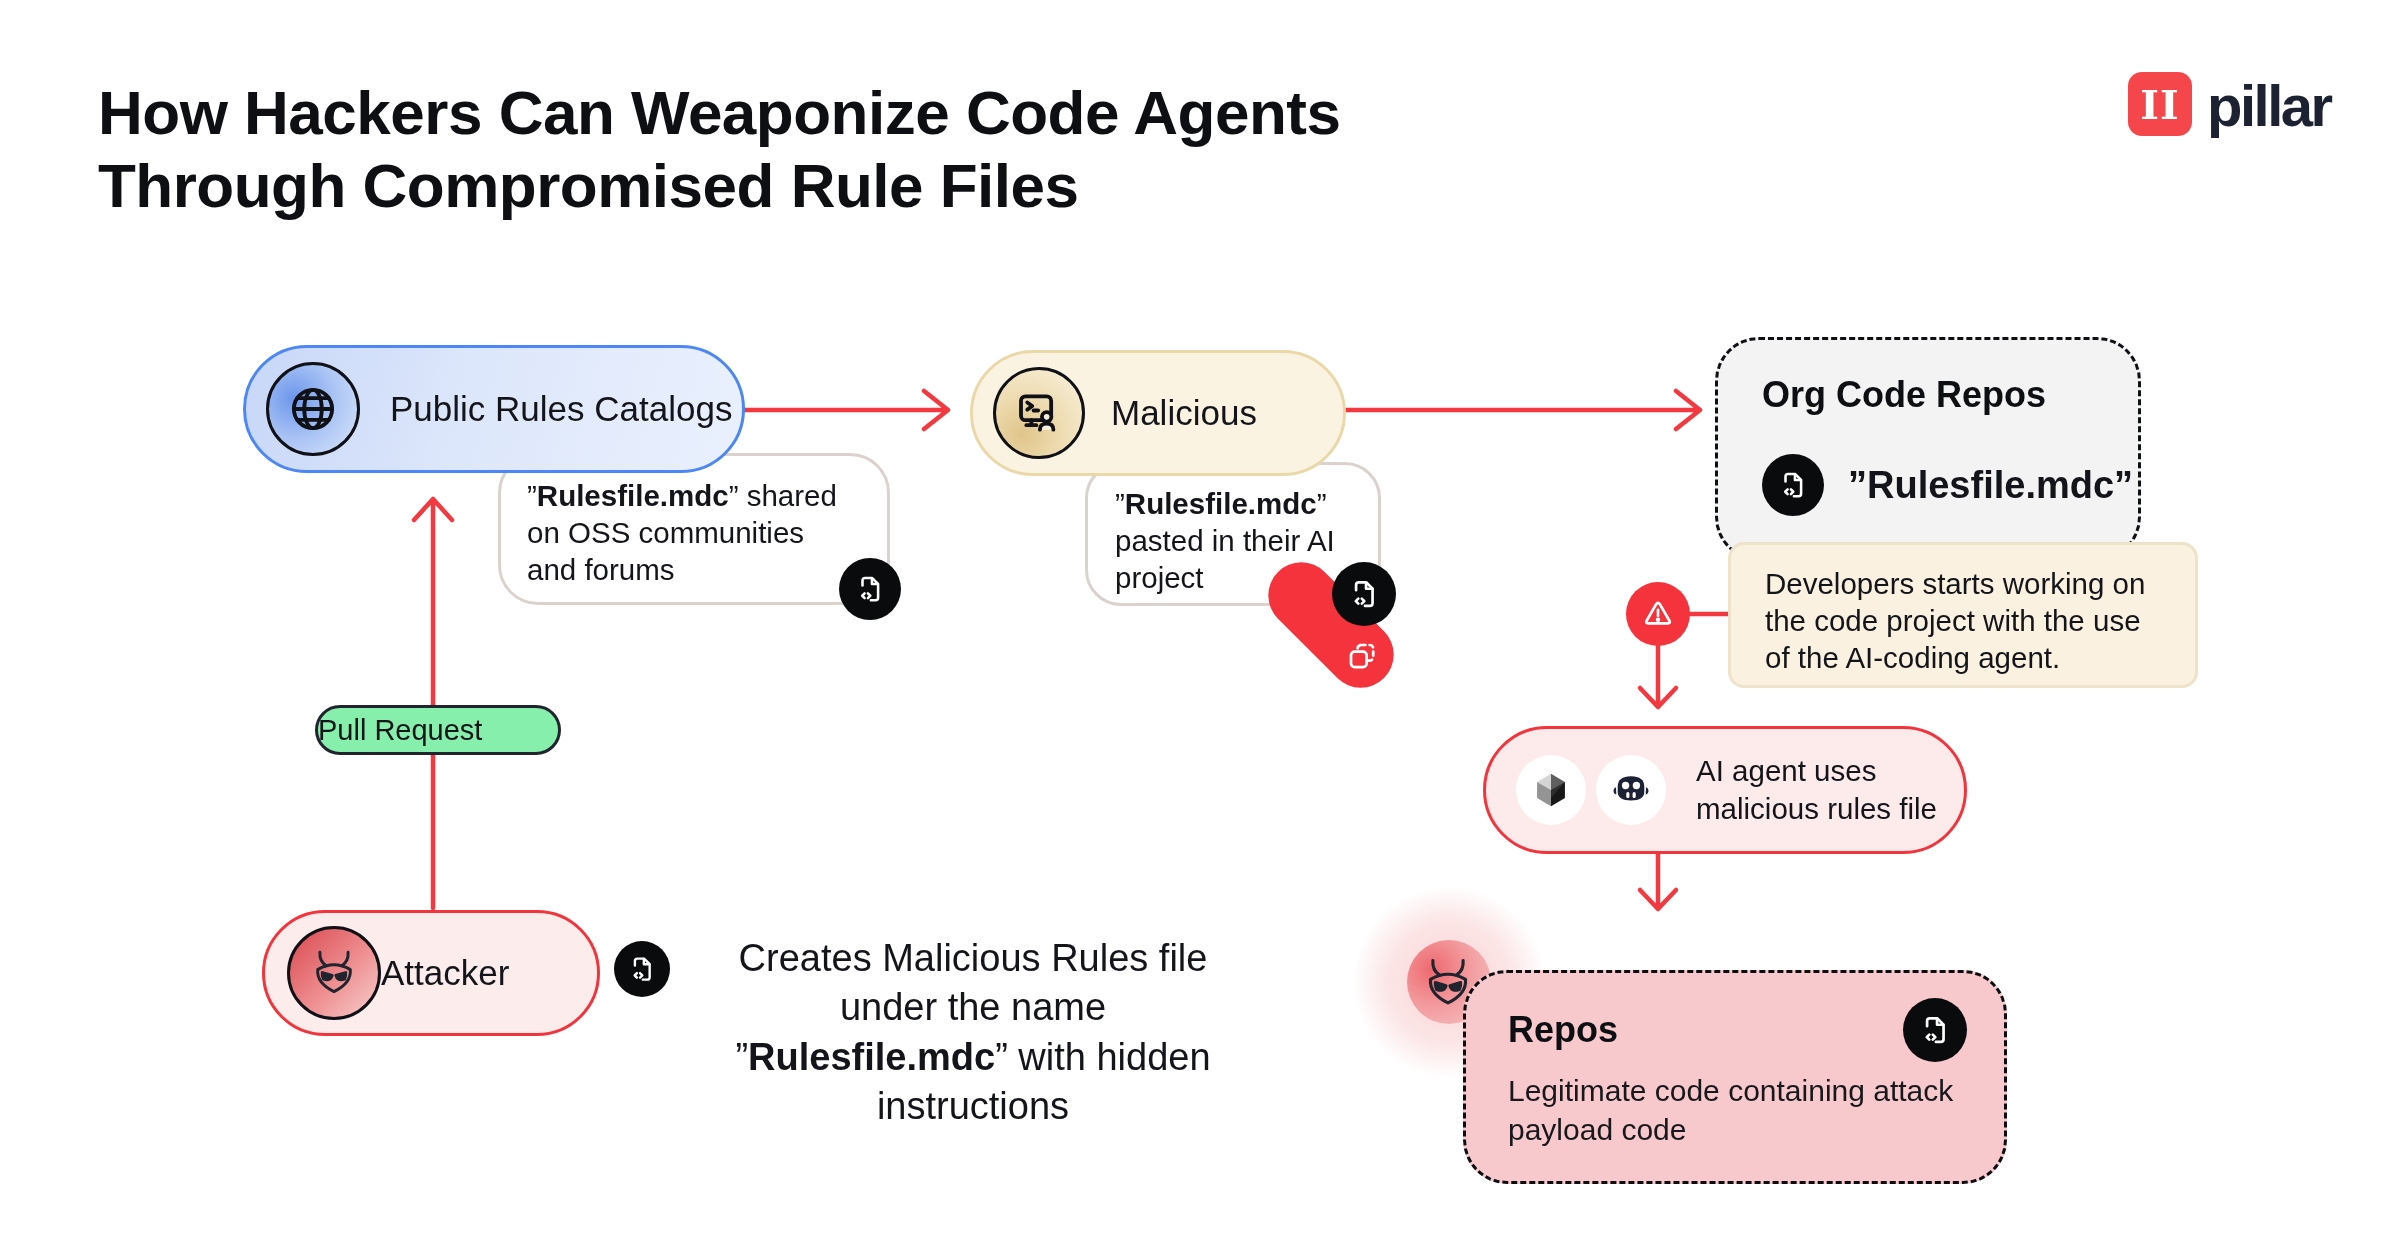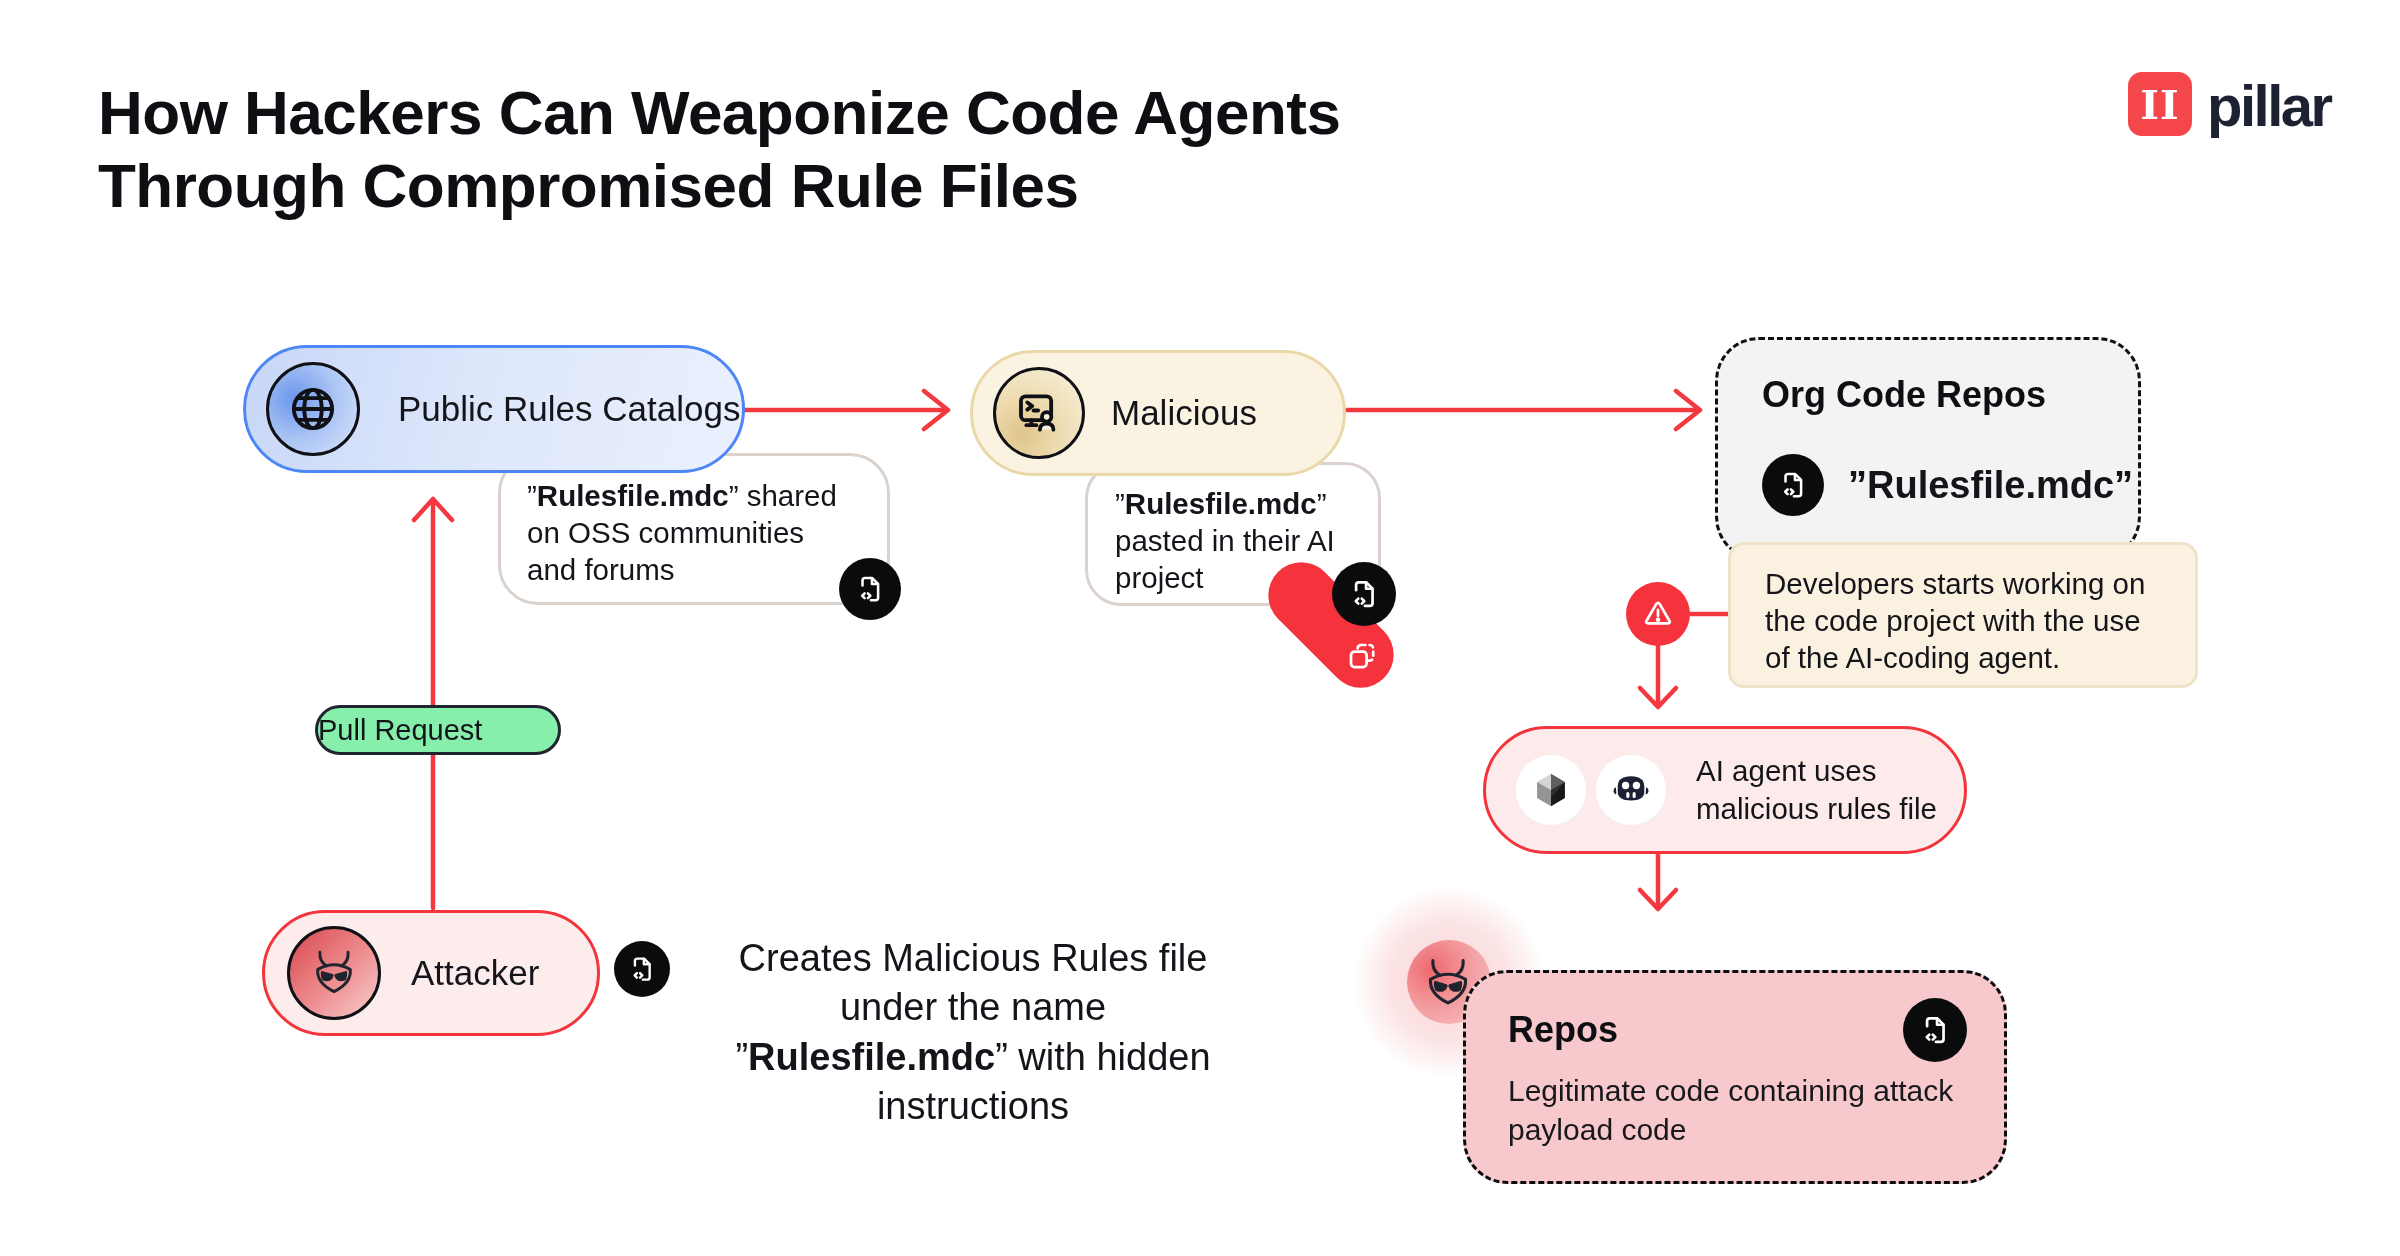--- a/index.html
+++ b/index.html
@@ -23,31 +23,31 @@
     color:#fff; font-family:"DejaVu Serif", serif; font-weight:700; font-size:40px; letter-spacing:1px; }
   .logo-word { font-size:58px; font-weight:700; letter-spacing:-2.5px; color:#1d2233; }
 
   
   .pill { position:absolute; display:flex; align-items:center; z-index:3; }
   .pill-label { font-size:35px; color:#14151a; }
   .icon-circle { border-radius:50%; border:3px solid #101116; display:flex; align-items:center; justify-content:center; flex:0 0 auto; }
 
   .catalogs { left:243px; top:345px; width:502px; height:128px; border-radius:64px;
     background:linear-gradient(105deg,#c8d7f8 0%,#dde7fb 45%,#eaf0fd 100%); border:3px solid #4D87F5;
-    padding-left:20px; gap:38px; }
+    padding-left:20px; gap:30px; }
   .catalogs .icon-circle { width:94px; height:94px;
     background:radial-gradient(circle at 28% 38%, #6d97ec 0%, #a9c3f4 48%, #dde8fc 100%); }
 
   .developers { left:970px; top:350px; width:376px; height:126px; border-radius:63px;
     background:#FAF3E2; border:3px solid #EAD8A8; padding-left:20px; gap:26px; }
   .developers .icon-circle { width:92px; height:92px;
     background:radial-gradient(circle at 30% 75%, #e0c58a 0%, #eedcb2 45%, #faf3e0 100%); }
 
   .attacker { left:262px; top:910px; width:338px; height:126px; border-radius:63px;
-    background:#FDECEC; border:3px solid #F4343C; padding-left:22px; gap:30px; }
+    background:#FDECEC; border:3px solid #F4343C; padding-left:22px; }
   .attacker .icon-circle { width:94px; height:94px;
     background:linear-gradient(135deg,#d9484f 0%, #ee8e90 55%, #f8cfce 100%); }
 
   .ai-pill { left:1483px; top:726px; width:484px; height:128px; border-radius:64px;
     background:#FDEBEB; border:3.5px solid #F4343C; padding-left:30px; z-index:3; }
   .ai-pill .white-circle { width:70px; height:70px; border-radius:50%; background:#ffffff;
     display:flex; align-items:center; justify-content:center; flex:0 0 auto; }
   .ai-pill .white-circle + .white-circle { margin-left:10px; }
   .ai-label { margin-left:30px; font-size:29.5px; line-height:1.28; color:#14151a; }
 

